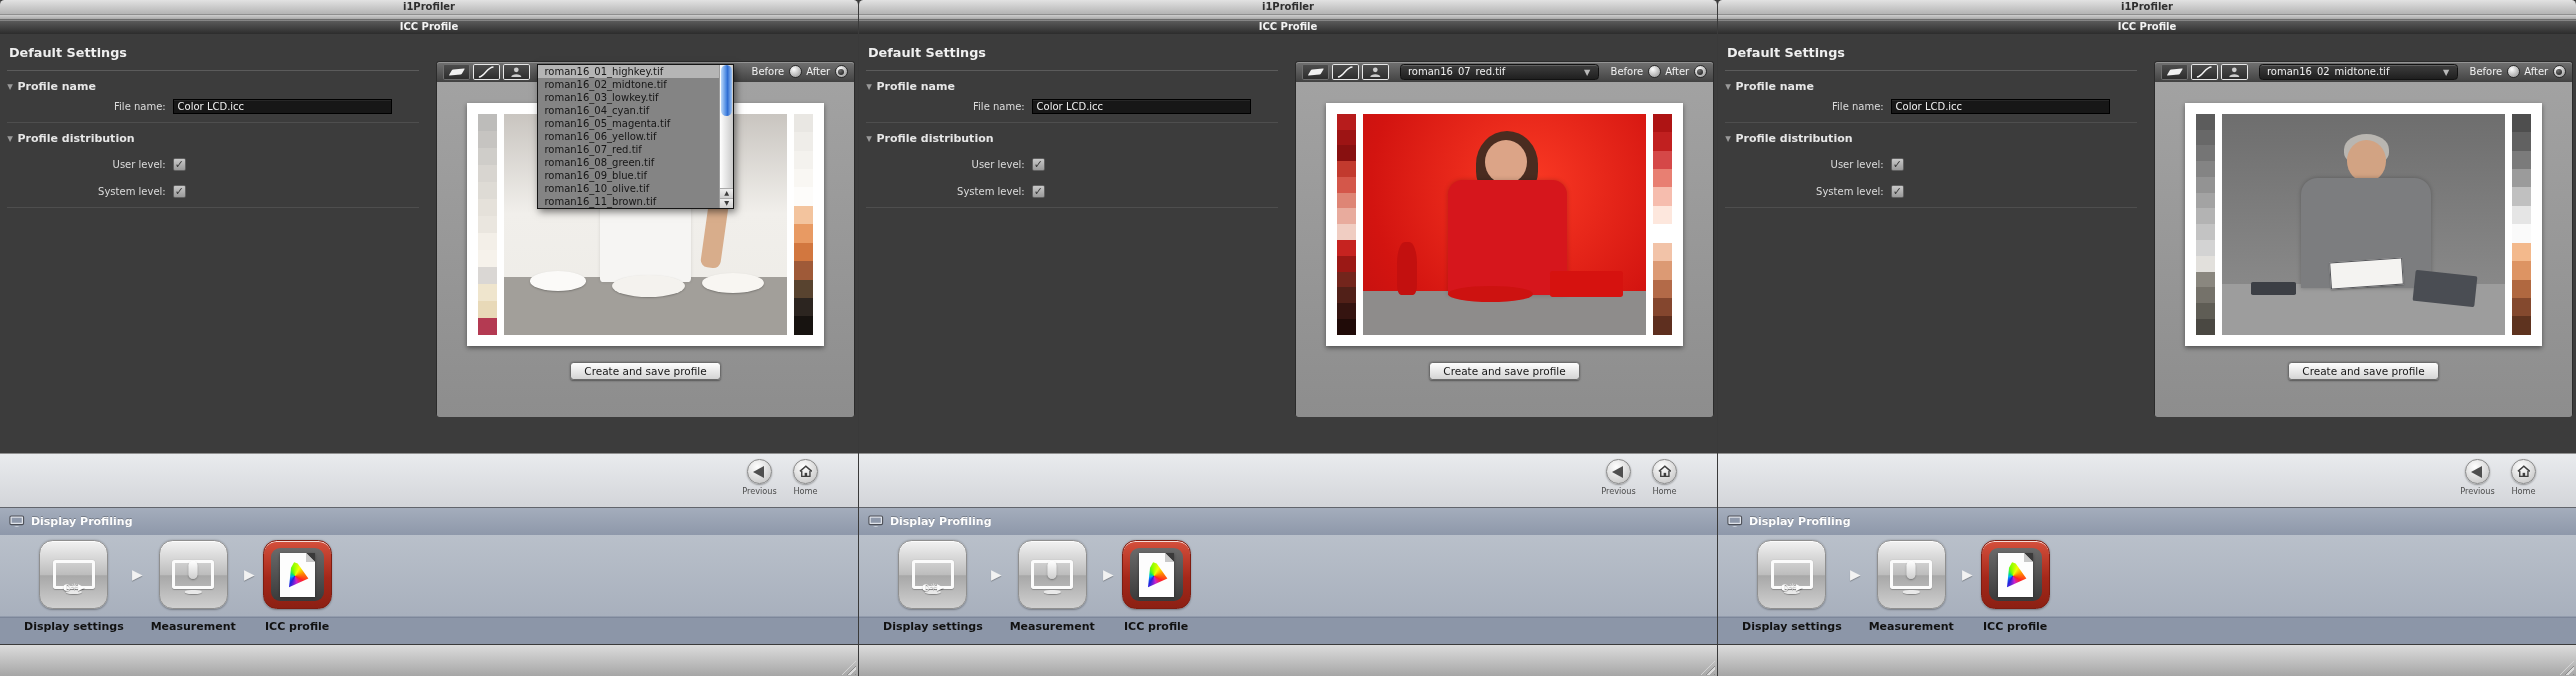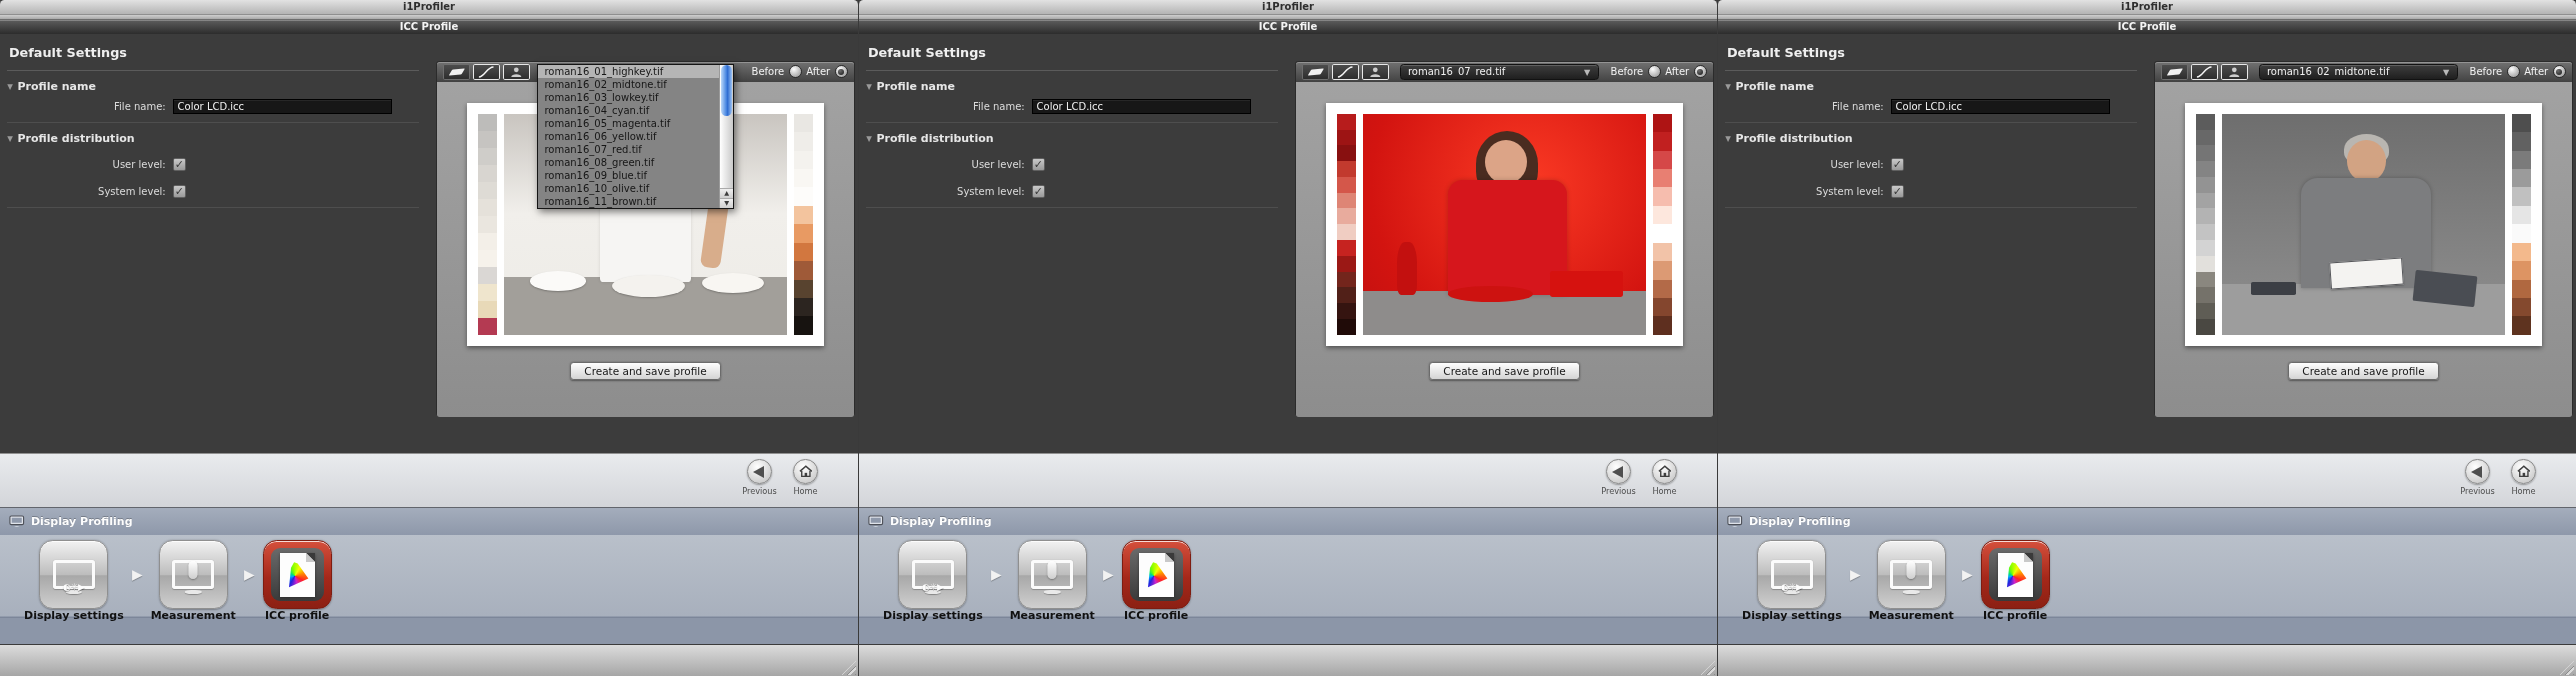--- a/index.html
+++ b/index.html
@@ -157,21 +157,21 @@
     display:flex; align-items:center; justify-content:center; }
   .page .fold { position:absolute; top:0; right:0; width:0; height:0;
     border-left:9px solid transparent; border-top:9px solid #3a3a3a; }
   .page .fold::after { content:""; position:absolute; left:-9px; top:-9px; width:0; height:0;
     border-bottom:9px solid #c9c9c9; border-right:9px solid transparent; }
   .gamut { width:25.5px; height:27px;
     background:conic-gradient(from 210deg at 42% 55%, #2222dd, #00a8ff, #00e07a, #7dff00, #f2ff00, #ff8800, #ff2222, #cc22cc, #2222dd);
     clip-path:polygon(18% 96%, 26% 24%, 38% 4%, 52% 8%, 94% 64%); }
   .wf-arrow { align-self:flex-start; margin-top:31px; padding:0 8.2px; font-size:13.7px; color:#f2f2f2;
     text-shadow:0 0.9px 0.9px rgba(0,0,0,.3); }
-  .wf-label { font-size:11px; font-weight:bold; color:#111; white-space:nowrap; }
+  .wf-label { margin-top:11px; font-size:11px; font-weight:bold; color:#111; white-space:nowrap; }
 
   
   .win-bottom { height:33px; background:linear-gradient(#dcdcdc,#a4a4a4); border-top:1.8px solid #3b3b3b; position:relative; }
   .grip { position:absolute; right:1.8px; bottom:1.8px; width:14.6px; height:14.6px;
     background:repeating-linear-gradient(135deg, transparent 0 2.7px, #8b8b8b 2.7px 3.6px, #dadada 3.6px 5.5px);
     clip-path:polygon(100% 0, 100% 100%, 0 100%); }
 
   .mini-monitor-svg { display:block; }
 </style>
 </head>

